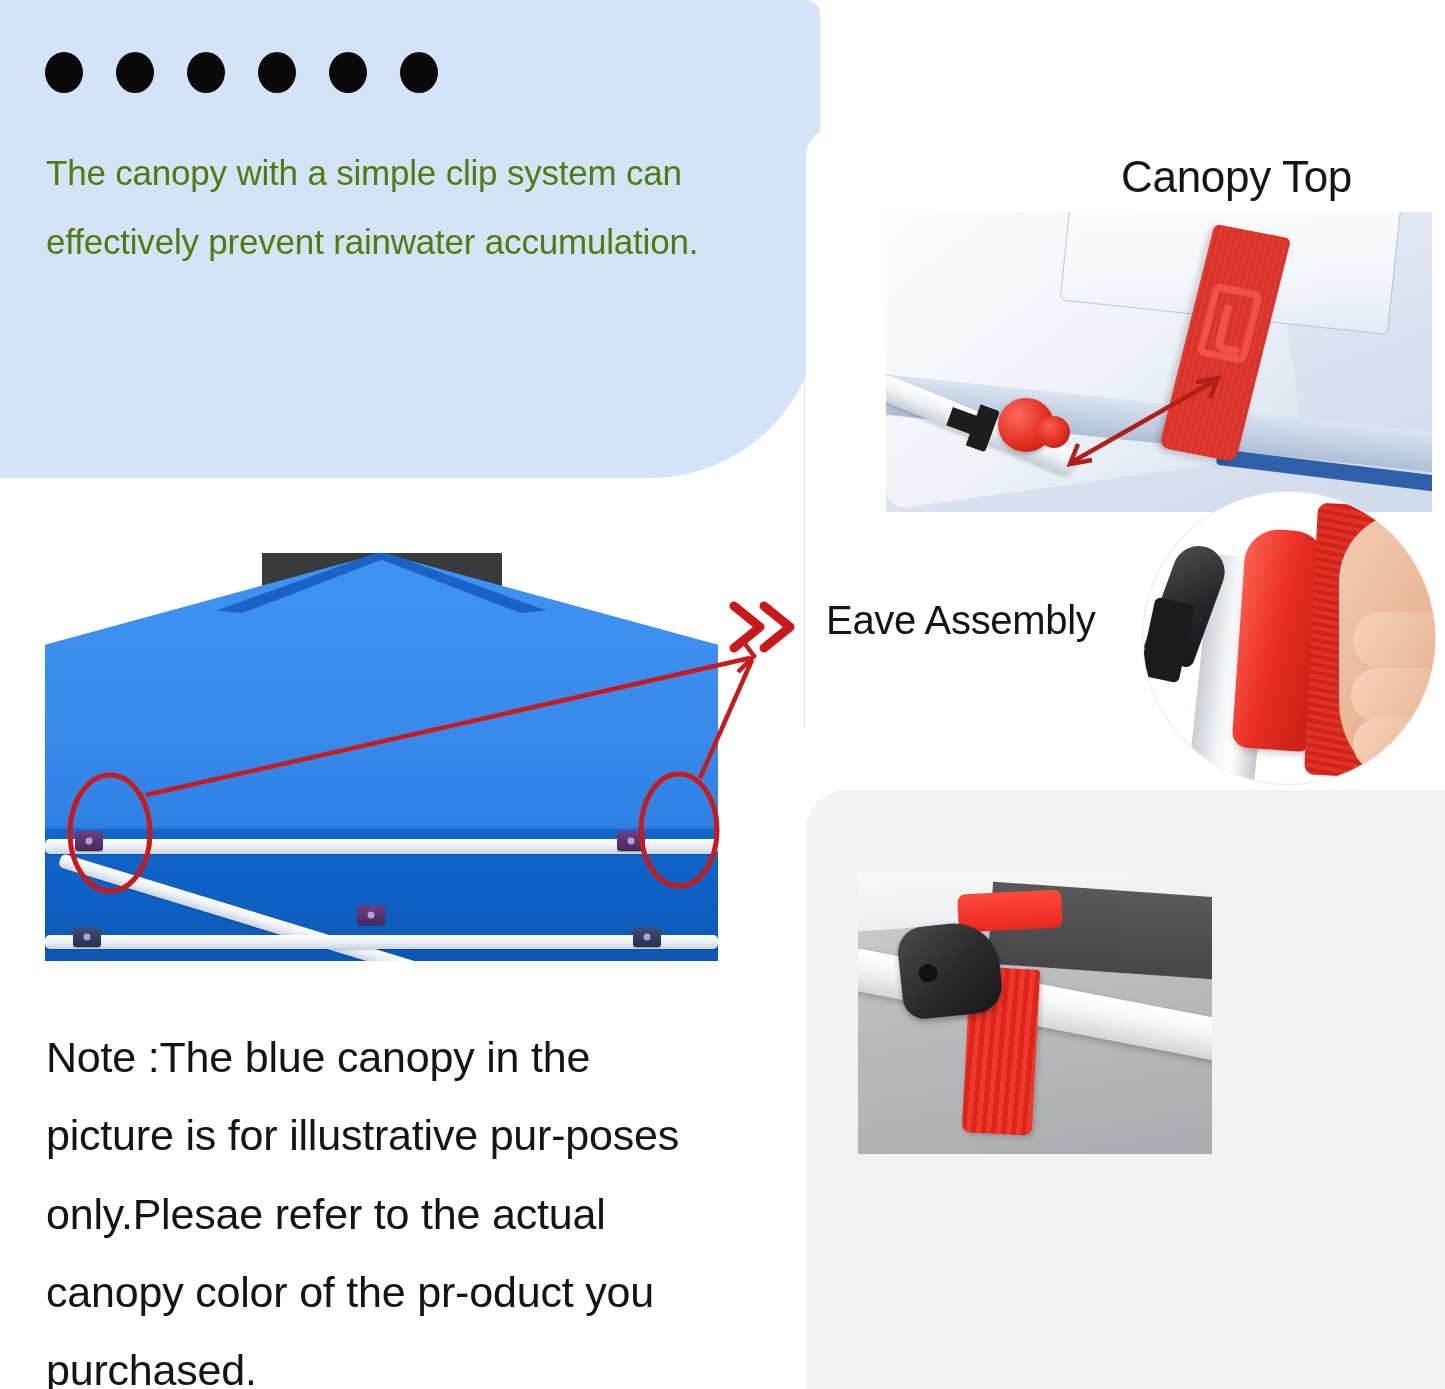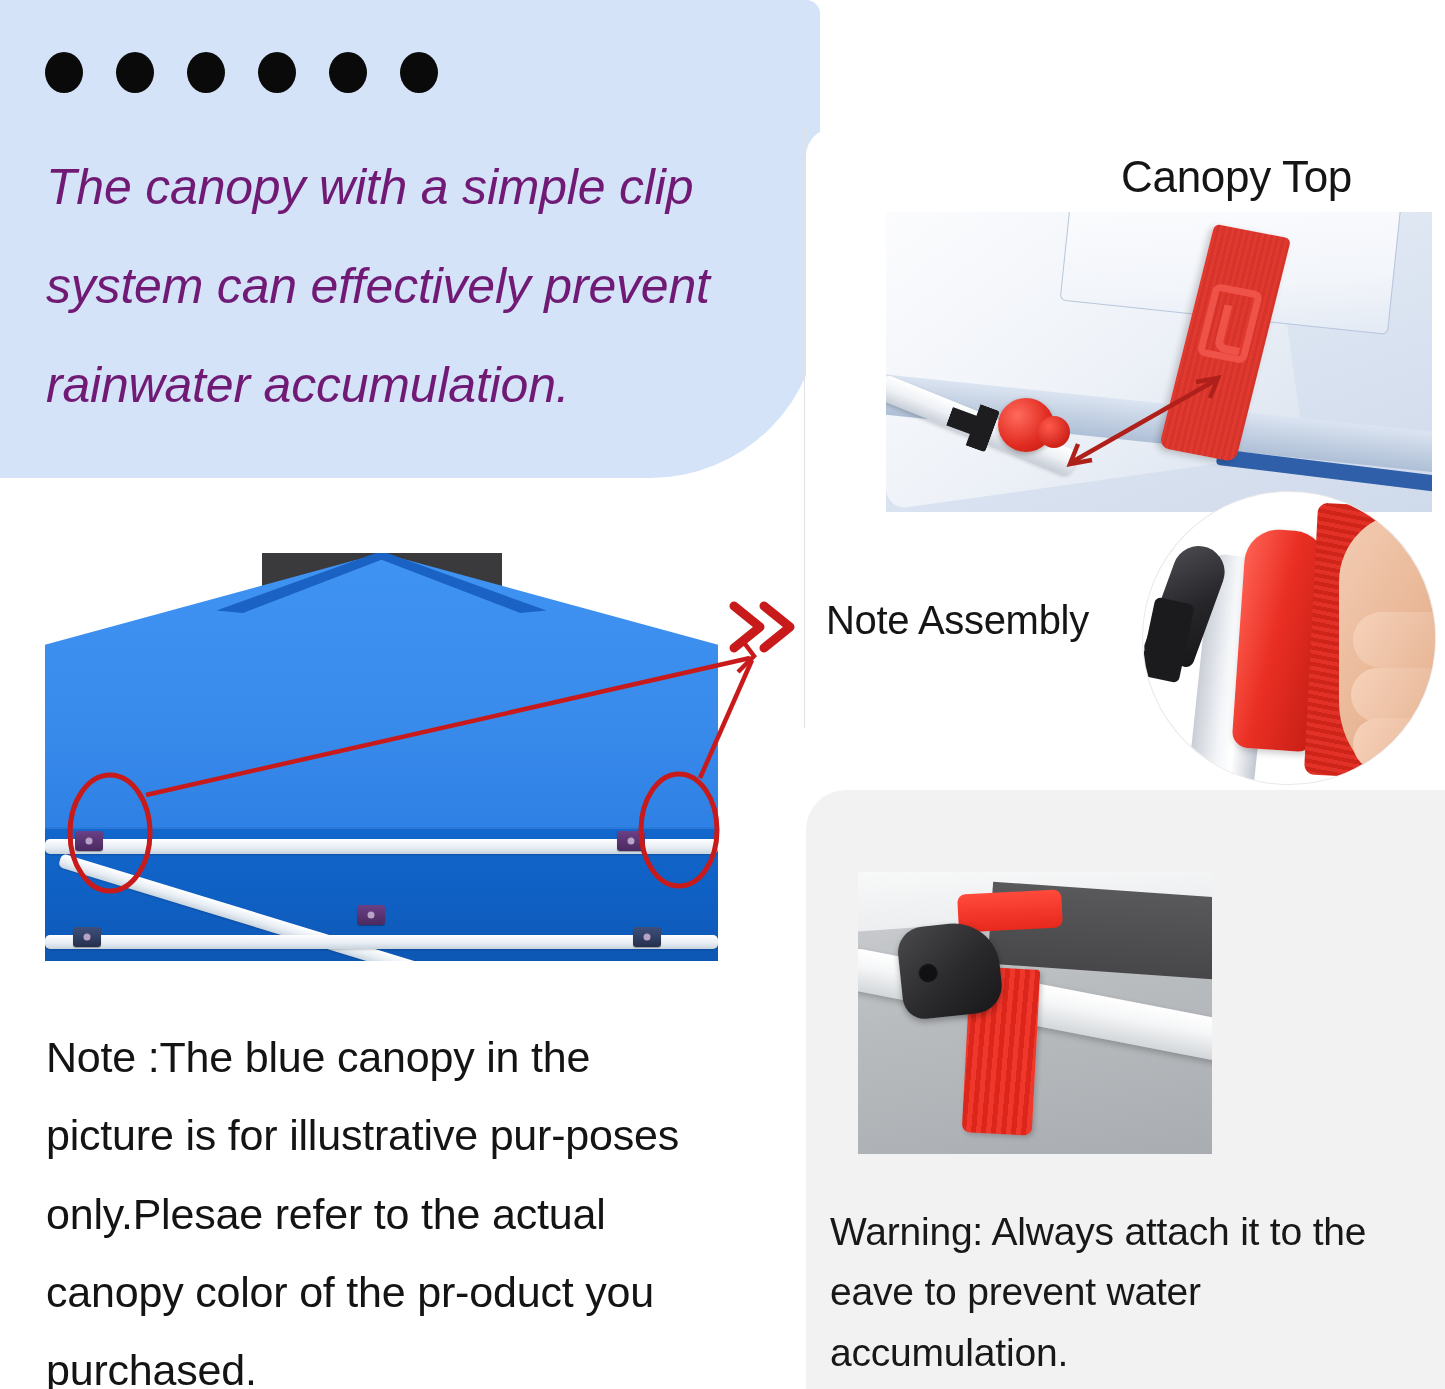--- a/index.html
+++ b/index.html
@@ -42,26 +42,25 @@
   .dot {
     width: 38px; height: 41px;
     border-radius: 50%;
     background: #0a0a0a;
   }
 
   .callout-text {
     position: absolute;
     left: 46px; top: 138px;
     width: 760px;
-    font-size: 50px;
+    font-size: 35px;
     line-height: 1.98;
-    color: #701a75;
+    color: #4d7c0f;
     letter-spacing: -0.2px;
     font-weight: 400;
-    font-style: italic;
   }
 
   
   .canopy-photo {
     position: absolute;
     left: 45px; top: 553px;
     width: 673px;
     height: 408px;
     overflow: hidden;
     background: #ffffff;
@@ -539,21 +538,21 @@
     <div class="pt-knob"></div>
     <div class="pt-knob2"></div>
 
     <svg class="pt-arrow" viewBox="0 0 546 300">
       <line x1="186" y1="250" x2="330" y2="168" stroke="#B0201A" stroke-width="4.5"></line>
       <polyline points="206,248 184,252 192,232" fill="none" stroke="#B0201A" stroke-width="4.5"></polyline>
       <polyline points="310,170 332,166 324,186" fill="none" stroke="#B0201A" stroke-width="4.5"></polyline>
     </svg>
   </div>
 
-  <div class="label-eave">Note Assembly</div>
+  <div class="label-eave">Eave Assembly</div>
 
   <div class="photo-circle">
     <div class="pc-pole"></div>
     <div class="pc-cap"></div>
     <div class="pc-cap2"></div>
     <div class="pc-redclip"></div>
     <div class="pc-webbing"></div>
     <div class="pc-hand"></div>
     <div class="pc-finger pc-f1"></div>
     <div class="pc-finger pc-f2"></div>
@@ -564,15 +563,14 @@
 
   <div class="photo-bottom">
     <div class="pb-white-top"></div>
     <div class="pb-dark-panel"></div>
     <div class="pb-strap-top"></div>
     <div class="pb-bar"></div>
     <div class="pb-strap-down"></div>
     <div class="pb-hook"></div>
   </div>
 
-  <div class="warning-text">Warning: Always attach it to the eave to prevent water accumulation.</div>
 
 </div>
 
 </body></html>

